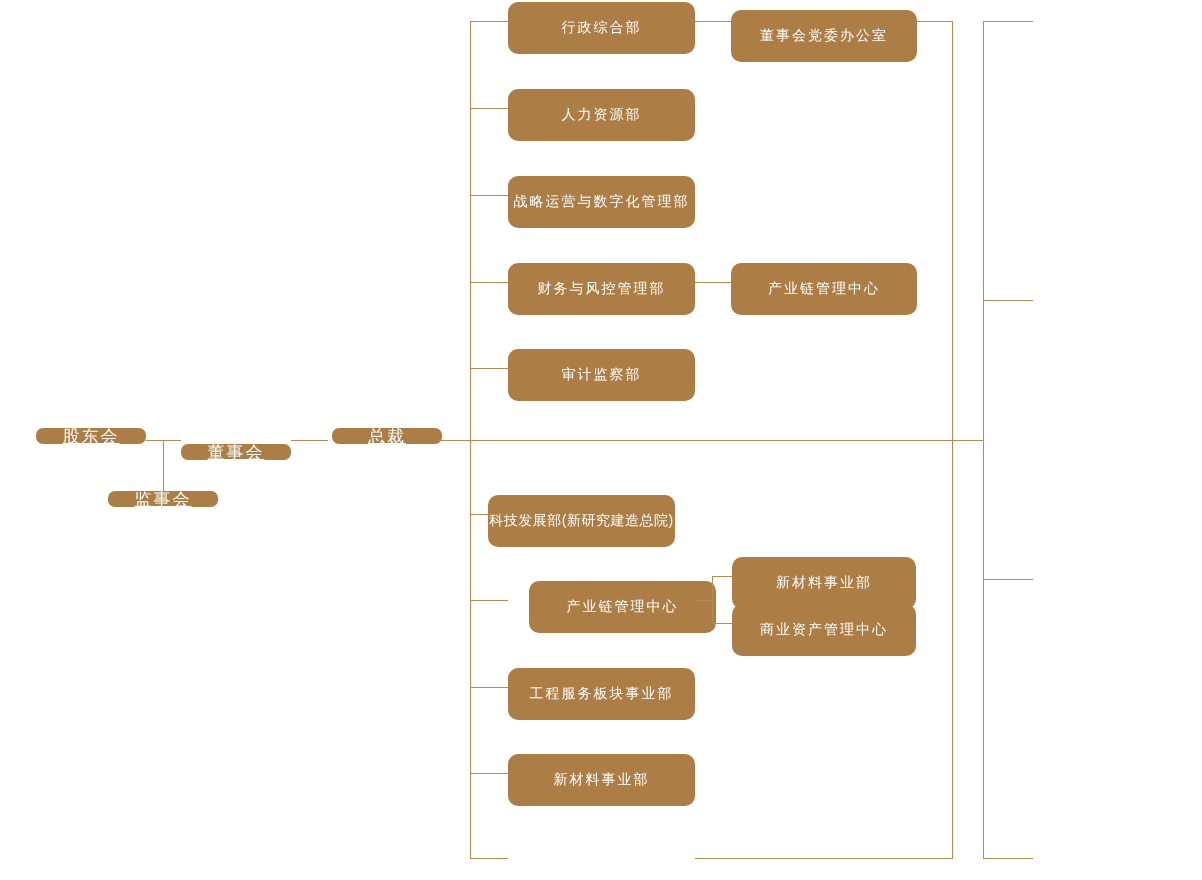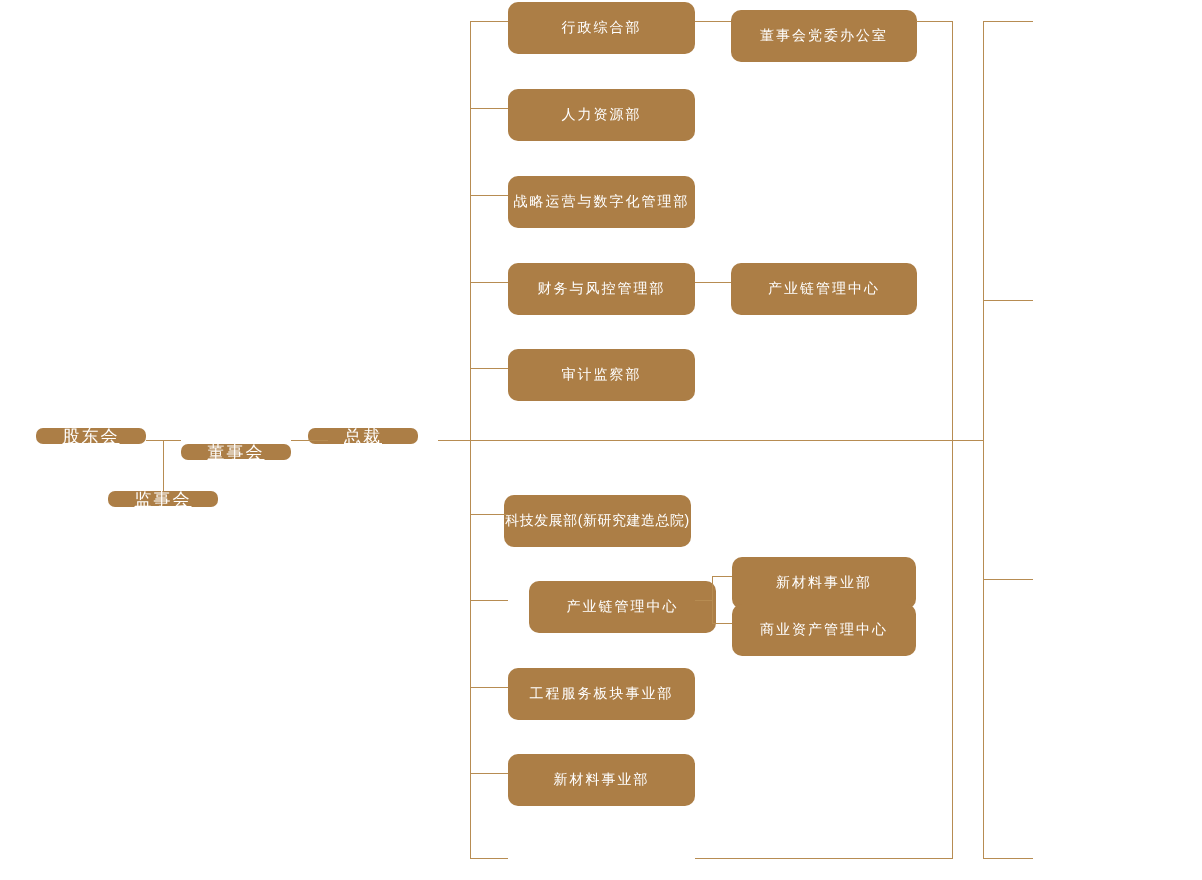--- a/index.html
+++ b/index.html
@@ -33,29 +33,29 @@
   .hl{height:1px;}
   .vl{width:1px;}
 </style>
 </head>
 <body>
 
 <div class="canvas">
 
   <div class="node sm" style="left:36px;top:428px;width:110px">股东会</div>
   <div class="node sm" style="left:181px;top:444px;width:110px">董事会</div>
-  <div class="node sm" style="left:308px;top:428px;width:110px">总裁</div>
+  <div class="node sm" style="left:332px;top:428px;width:110px">总裁</div>
   <div class="node sm" style="left:108px;top:491px;width:110px">监事会</div>
 
   <div class="node" style="left:508px;top:2px;width:187px">行政综合部</div>
   <div class="node" style="left:508px;top:89px;width:187px">人力资源部</div>
   <div class="node" style="left:508px;top:176px;width:187px">战略运营与数字化管理部</div>
   <div class="node" style="left:508px;top:263px;width:187px">财务与风控管理部</div>
   <div class="node" style="left:508px;top:349px;width:187px">审计监察部</div>
-  <div class="node" style="left:504px;top:495px;width:187px;letter-spacing:0.5px">科技发展部(新研究建造总院)</div>
+  <div class="node" style="left:488px;top:495px;width:187px;letter-spacing:0.5px">科技发展部(新研究建造总院)</div>
   <div class="node" style="left:529px;top:581px;width:187px">产业链管理中心</div>
   <div class="node" style="left:508px;top:668px;width:187px">工程服务板块事业部</div>
   <div class="node" style="left:508px;top:754px;width:187px">新材料事业部</div>
 
   <div class="node" style="left:731px;top:10px;width:186px">董事会党委办公室</div>
   <div class="node" style="left:731px;top:263px;width:186px">产业链管理中心</div>
   <div class="node" style="left:732px;top:557px;width:184px">新材料事业部</div>
   <div class="node" style="left:732px;top:604px;width:184px">商业资产管理中心</div>
 
   <div class="hl" style="left:146px;top:440px;width:35px"></div>

